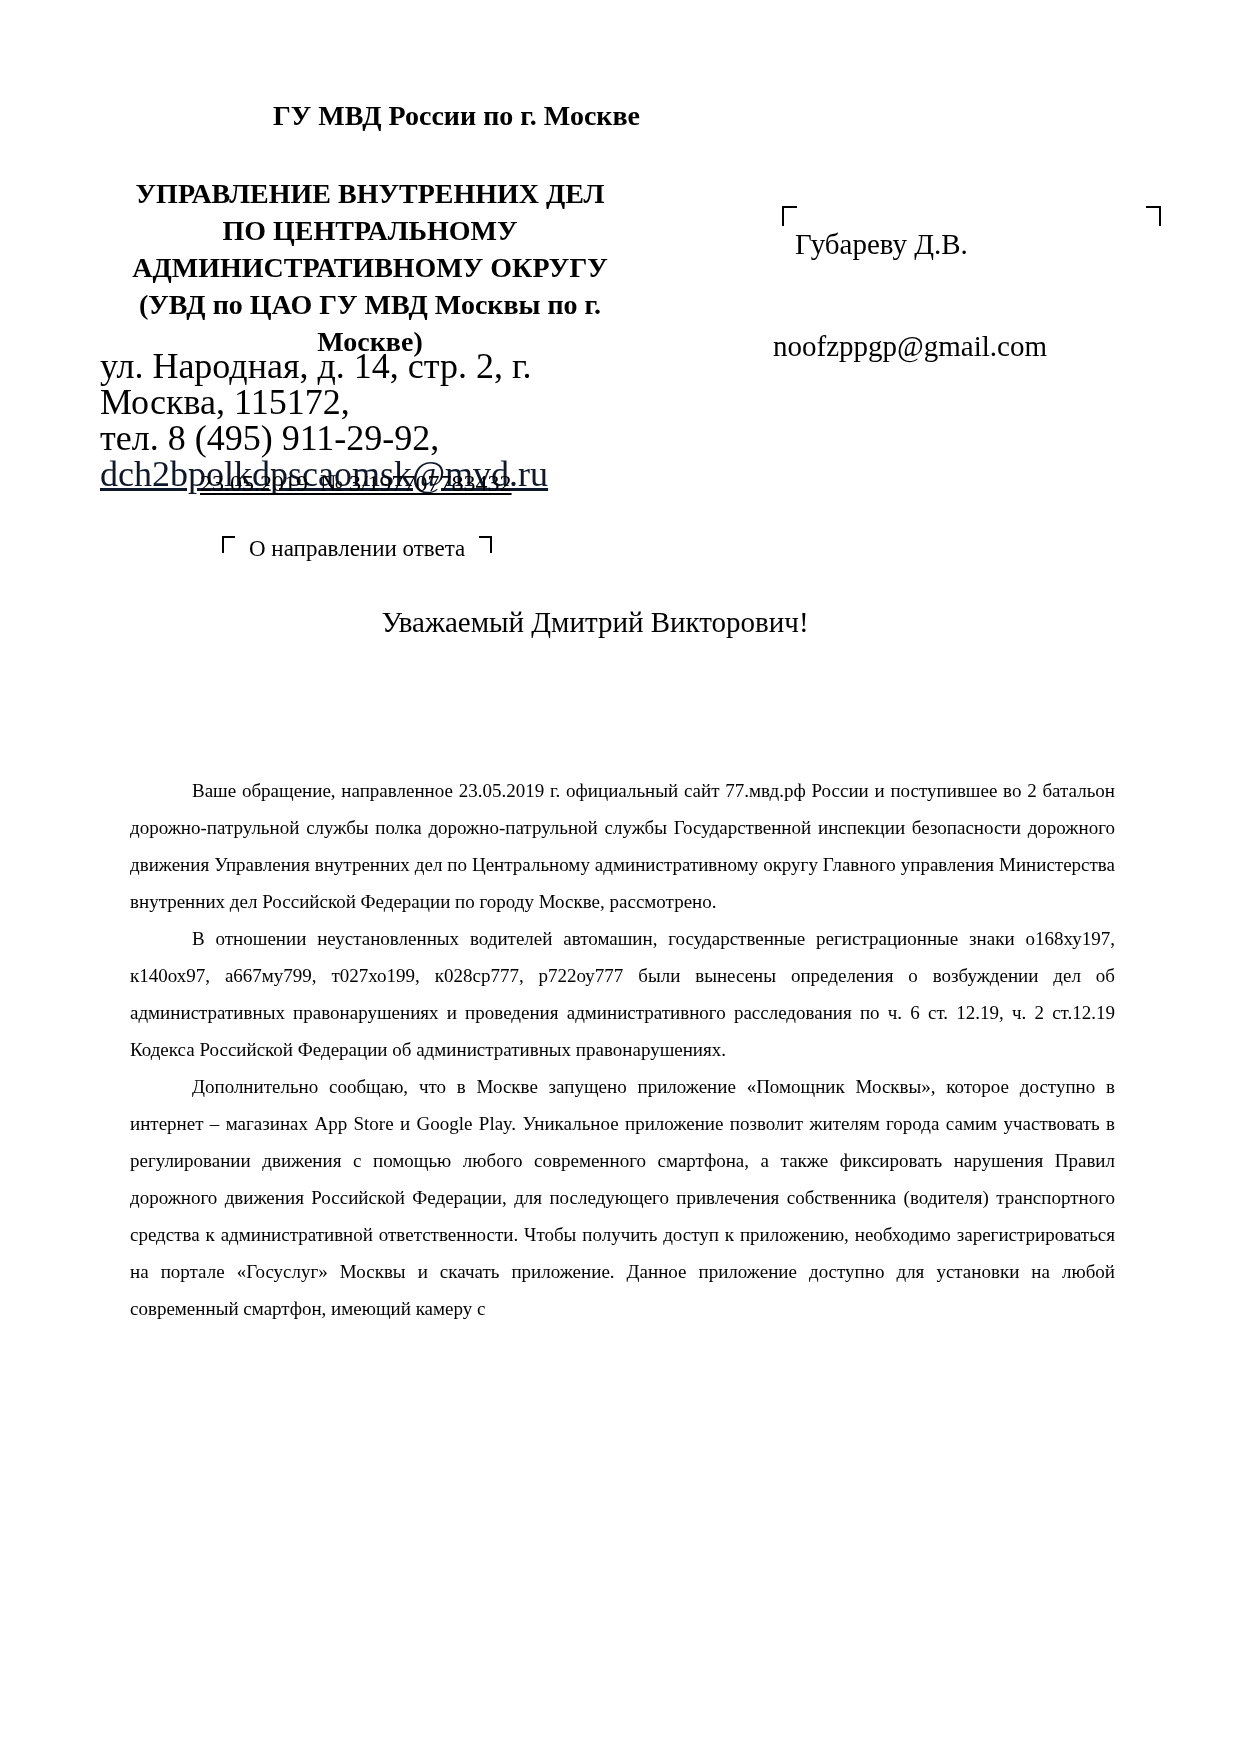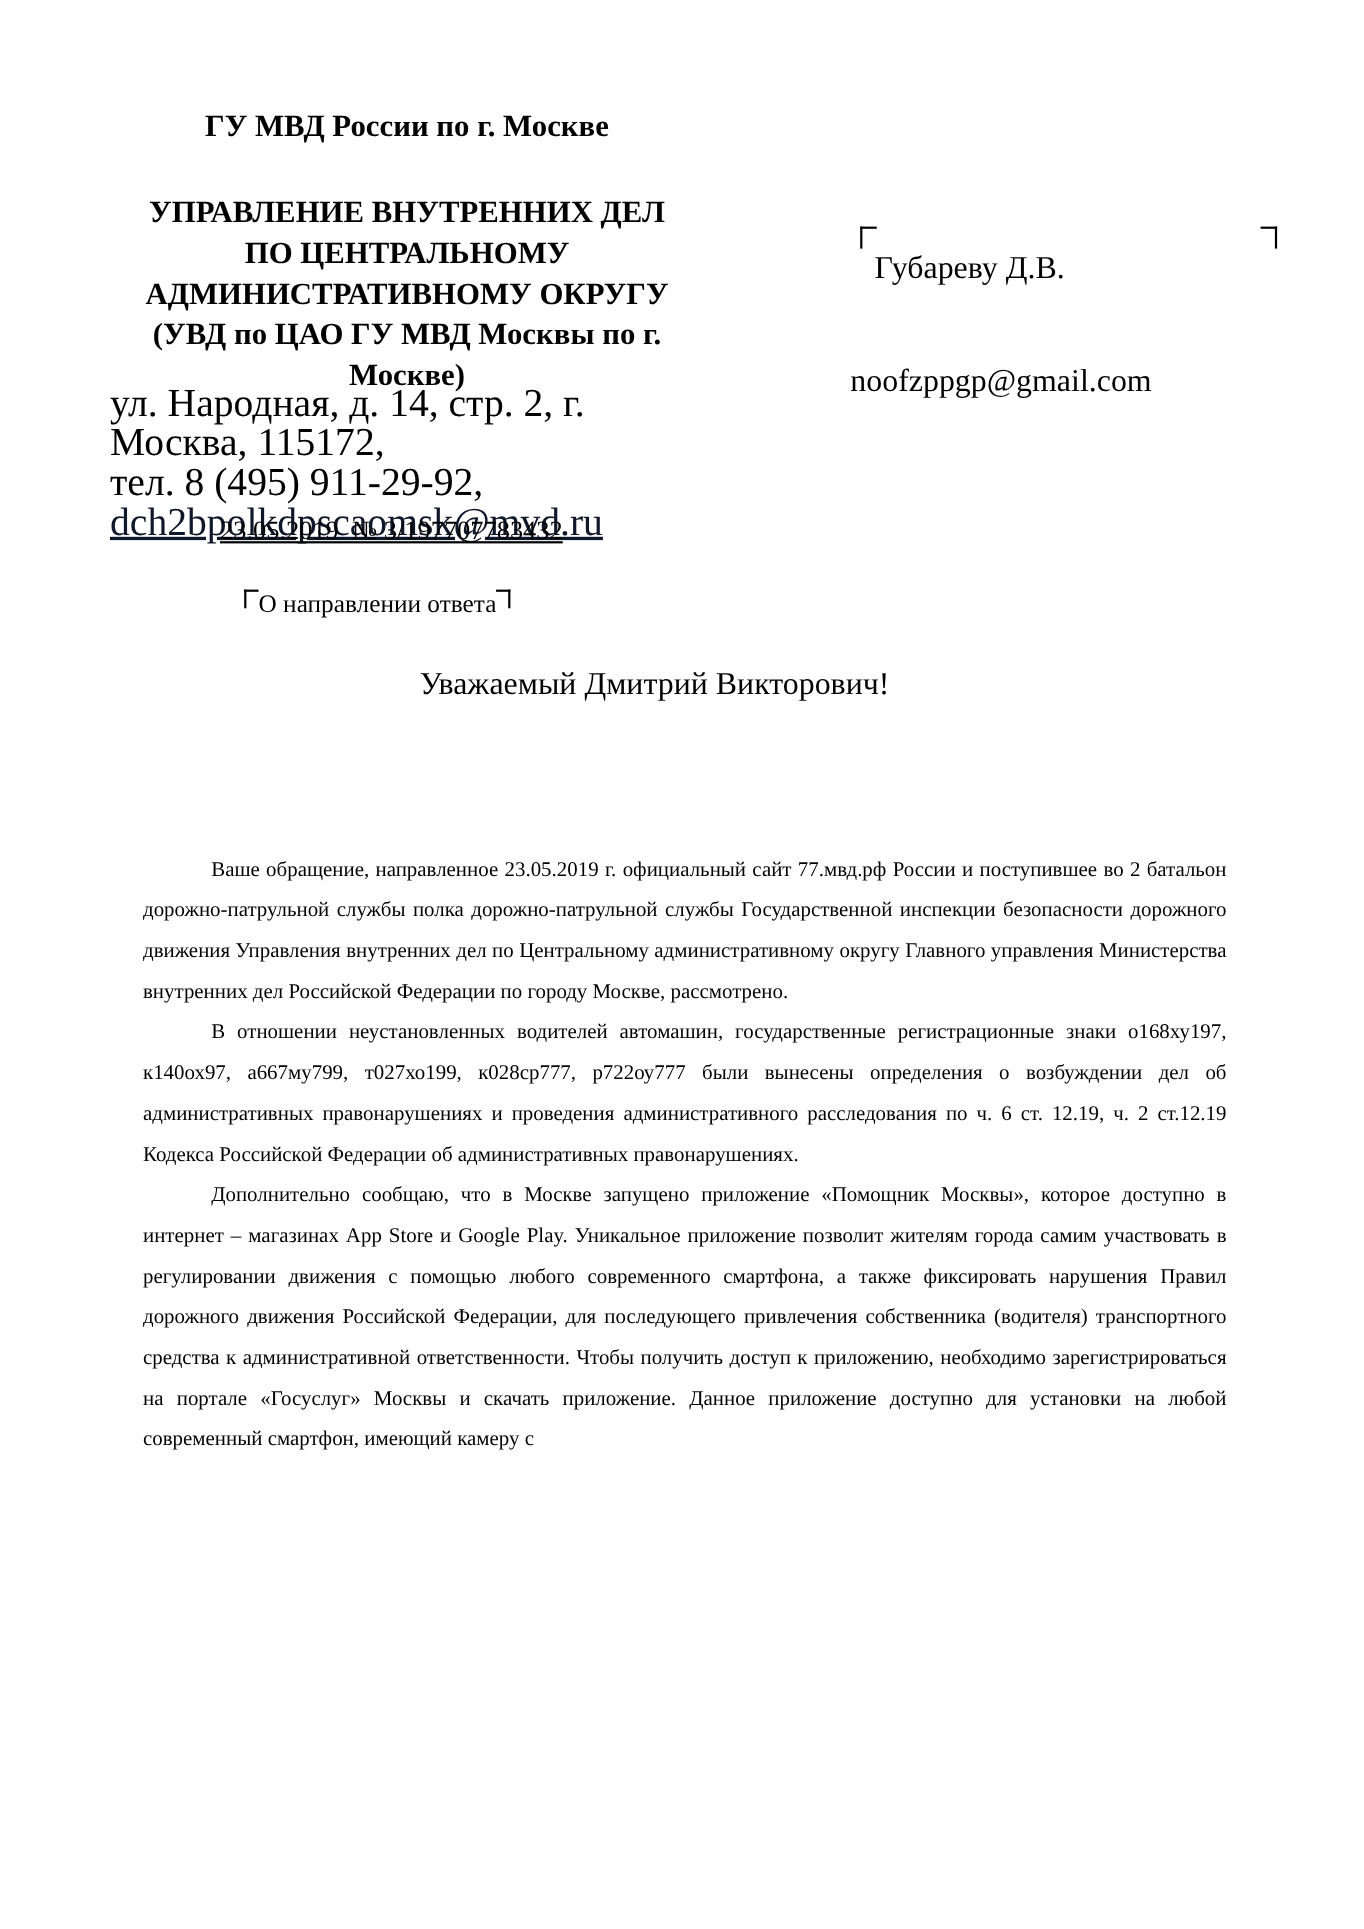--- a/index.html
+++ b/index.html
@@ -10,40 +10,40 @@
     margin:0 auto;
     background:#ffffff;
     color:#000000;
     font-family:"Liberation Serif", "DejaVu Serif", serif;
     overflow:hidden;
   }
 
   
   .org-top {
     position:absolute; left:100px; top:100px; width:540px;
-    font-size:28px; font-weight:bold; text-align:center;
+    font-size:28px; font-weight:bold; text-align:right;
   }
   .org-block {
     position:absolute; left:100px; top:175px; width:540px;
     font-size:28px; font-weight:bold; text-align:center; line-height:37px;
   }
   .addr-block {
     position:absolute; left:100px; top:348px; width:540px;
     font-size:36px; line-height:36px;
   }
   .email-link {
     color:#0f172a; text-decoration:underline; cursor:pointer;
   }
   .date-line {
     position:absolute; left:200px; top:470px;
     font-size:24px; text-decoration:underline; white-space:pre;
   }
   .subject-line {
     position:absolute; left:222px; top:536px;
-    font-size:23px; display:flex; align-items:flex-start; 
+    font-size:23px; display:flex; align-items:flex-start; gap:14px;
   }
 
   
   .corner { display:inline-block; width:13px; height:17px; }
   .corner.tl { border-left:2px solid #000; border-top:2px solid #000; }
   .corner.tr { border-right:2px solid #000; border-top:2px solid #000; }
   .corner.big { width:15px; height:20px; }
 
   
   .recipient-corner-left  { position:absolute; left:782px;  top:206px; }

